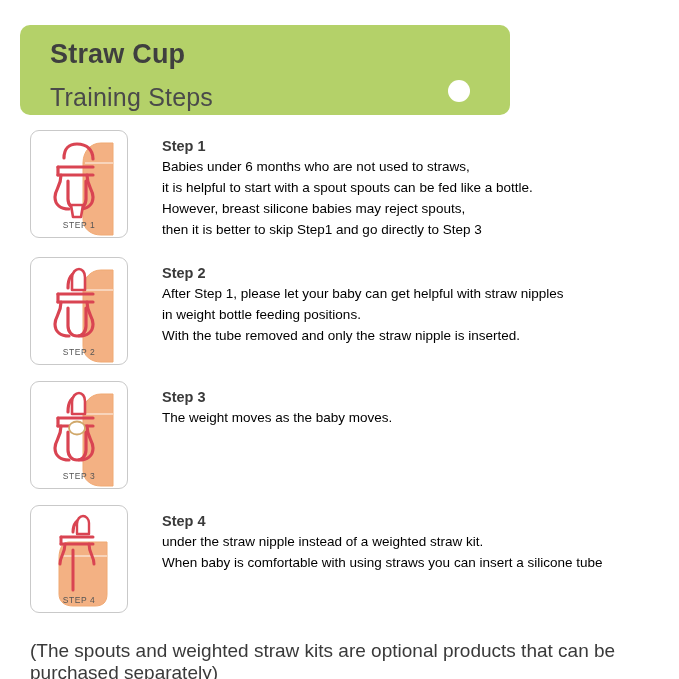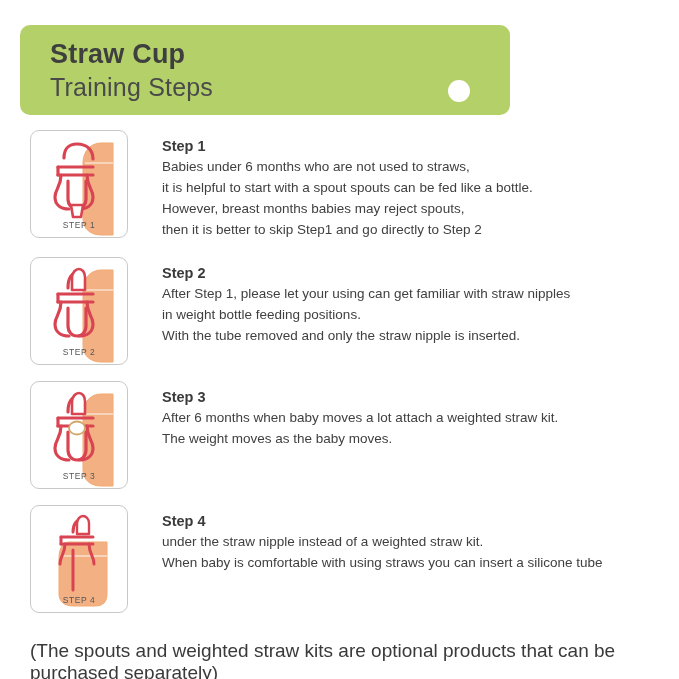--- a/index.html
+++ b/index.html
@@ -39,21 +39,21 @@
     color: #3f3f3f;
     line-height: 1.12;
     letter-spacing: 0.2px;
   }
   .banner-sub {
     font-size: 25px;
     font-weight: normal;
     color: #4a4a4a;
     line-height: 1.2;
     letter-spacing: 0.2px;
-    margin-top: 3px;
+    margin-top: 13px;
   }
   .banner-dot {
     position: absolute;
     right: 40px;
     top: 55px;
     width: 22px;
     height: 22px;
     border-radius: 50%;
     background: #ffffff;
   }
@@ -104,21 +104,21 @@
     flex: 1 1 auto;
   }
   .step-title {
     font-size: 14.5px;
     font-weight: bold;
     color: #3a3a3a;
     margin-bottom: 3px;
   }
   .step-line {
     font-size: 13.5px;
-    color: #404040;
+    color: #000000;
     line-height: 1.55;
     white-space: nowrap;
   }
 
   
   .footer {
     position: absolute;
     left: 30px;
     top: 640px;
     font-size: 19px;
@@ -155,22 +155,22 @@
             <path d="M37 50 L37 68 C37 74 41 78 46 78 C51 78 55 74 55 68 L55 50"></path>
           </g>
           <path d="M40 74 L52 74 L50 86 L42 86 Z" fill="#ffffff" stroke="#d94452" stroke-width="2.6" stroke-linejoin="round"></path>
         </svg>
         <div class="thumb-caption">STEP 1</div>
       </div>
       <div class="step-text">
         <div class="step-title">Step 1</div>
         <div class="step-line">Babies under 6 months who are not used to straws,</div>
         <div class="step-line">it is helpful to start with a spout spouts can be fed like a bottle.</div>
-        <div class="step-line">However, breast months babies may reject spouts,</div>
-        <div class="step-line">then it is better to skip Step1 and go directly to Step 2</div>
+        <div class="step-line">However, breast silicone babies may reject spouts,</div>
+        <div class="step-line">then it is better to skip Step1 and go directly to Step 3</div>
       </div>
     </div>
 
     <div class="step-row">
       <div class="thumb">
         <svg width="98" height="108" viewBox="0 0 98 108" aria-hidden="true">
           <g transform="translate(30,6)">
             <path d="M40 6 C30 6 22 14 22 26 L22 82 C22 92 30 98 40 98 L52 98 L52 6 Z" fill="#f3b183" stroke="#f0a973" stroke-width="1"></path>
             <path d="M24 26 L52 26" stroke="#ffffff" stroke-width="1.5" opacity="0.6"></path>
           </g>
@@ -182,21 +182,21 @@
             <path d="M30 44 C30 56 24 58 24 66 C24 74 30 78 38 78"></path>
             <path d="M56 44 C56 56 62 58 62 66 C62 74 56 78 48 78"></path>
             <path d="M37 50 L37 68 C37 74 41 78 46 78 C51 78 55 74 55 68 L55 50"></path>
           </g>
           <path d="M41 20 C41 14 45 11 48 11 C51 11 54 14 54 19 L54 32 L41 32 Z" fill="#ffffff" stroke="#d94452" stroke-width="2.6" stroke-linejoin="round"></path>
         </svg>
         <div class="thumb-caption">STEP 2</div>
       </div>
       <div class="step-text">
         <div class="step-title">Step 2</div>
-        <div class="step-line">After Step 1, please let your using can get familiar with straw nipples</div>
+        <div class="step-line">After Step 1, please let your baby can get helpful with straw nipples</div>
         <div class="step-line">in weight bottle feeding positions.</div>
         <div class="step-line">With the tube removed and only the straw nipple is inserted.</div>
       </div>
     </div>
 
     <div class="step-row">
       <div class="thumb">
         <svg width="98" height="108" viewBox="0 0 98 108" aria-hidden="true">
           <g transform="translate(30,6)">
             <path d="M40 6 C30 6 22 14 22 26 L22 82 C22 92 30 98 40 98 L52 98 L52 6 Z" fill="#f3b183" stroke="#f0a973" stroke-width="1"></path>
@@ -211,21 +211,20 @@
             <path d="M56 44 C56 56 62 58 62 66 C62 74 56 78 48 78"></path>
             <path d="M37 50 L37 68 C37 74 41 78 46 78 C51 78 55 74 55 68 L55 50"></path>
           </g>
           <path d="M41 20 C41 14 45 11 48 11 C51 11 54 14 54 19 L54 32 L41 32 Z" fill="#ffffff" stroke="#d94452" stroke-width="2.6" stroke-linejoin="round"></path>
           <ellipse cx="46" cy="46" rx="8" ry="6.5" fill="#ffffff" stroke="#d0a86a" stroke-width="1.8"></ellipse>
         </svg>
         <div class="thumb-caption">STEP 3</div>
       </div>
       <div class="step-text">
         <div class="step-title">Step 3</div>
-        <div class="step-line">After 6 months when baby moves a lot attach a weighted straw kit.</div>
         <div class="step-line">The weight moves as the baby moves.</div>
       </div>
     </div>
 
     <div class="step-row">
       <div class="thumb">
         <svg width="98" height="108" viewBox="0 0 98 108" aria-hidden="true">
           <g transform="translate(24,30)">
             <path d="M14 6 C8 6 4 12 4 22 L4 58 C4 66 10 70 18 70 L40 70 C48 70 52 66 52 58 L52 6 Z" fill="#f3b183" stroke="#f0a973" stroke-width="1"></path>
             <path d="M6 20 L52 20" stroke="#ffffff" stroke-width="1.5" opacity="0.6"></path>

